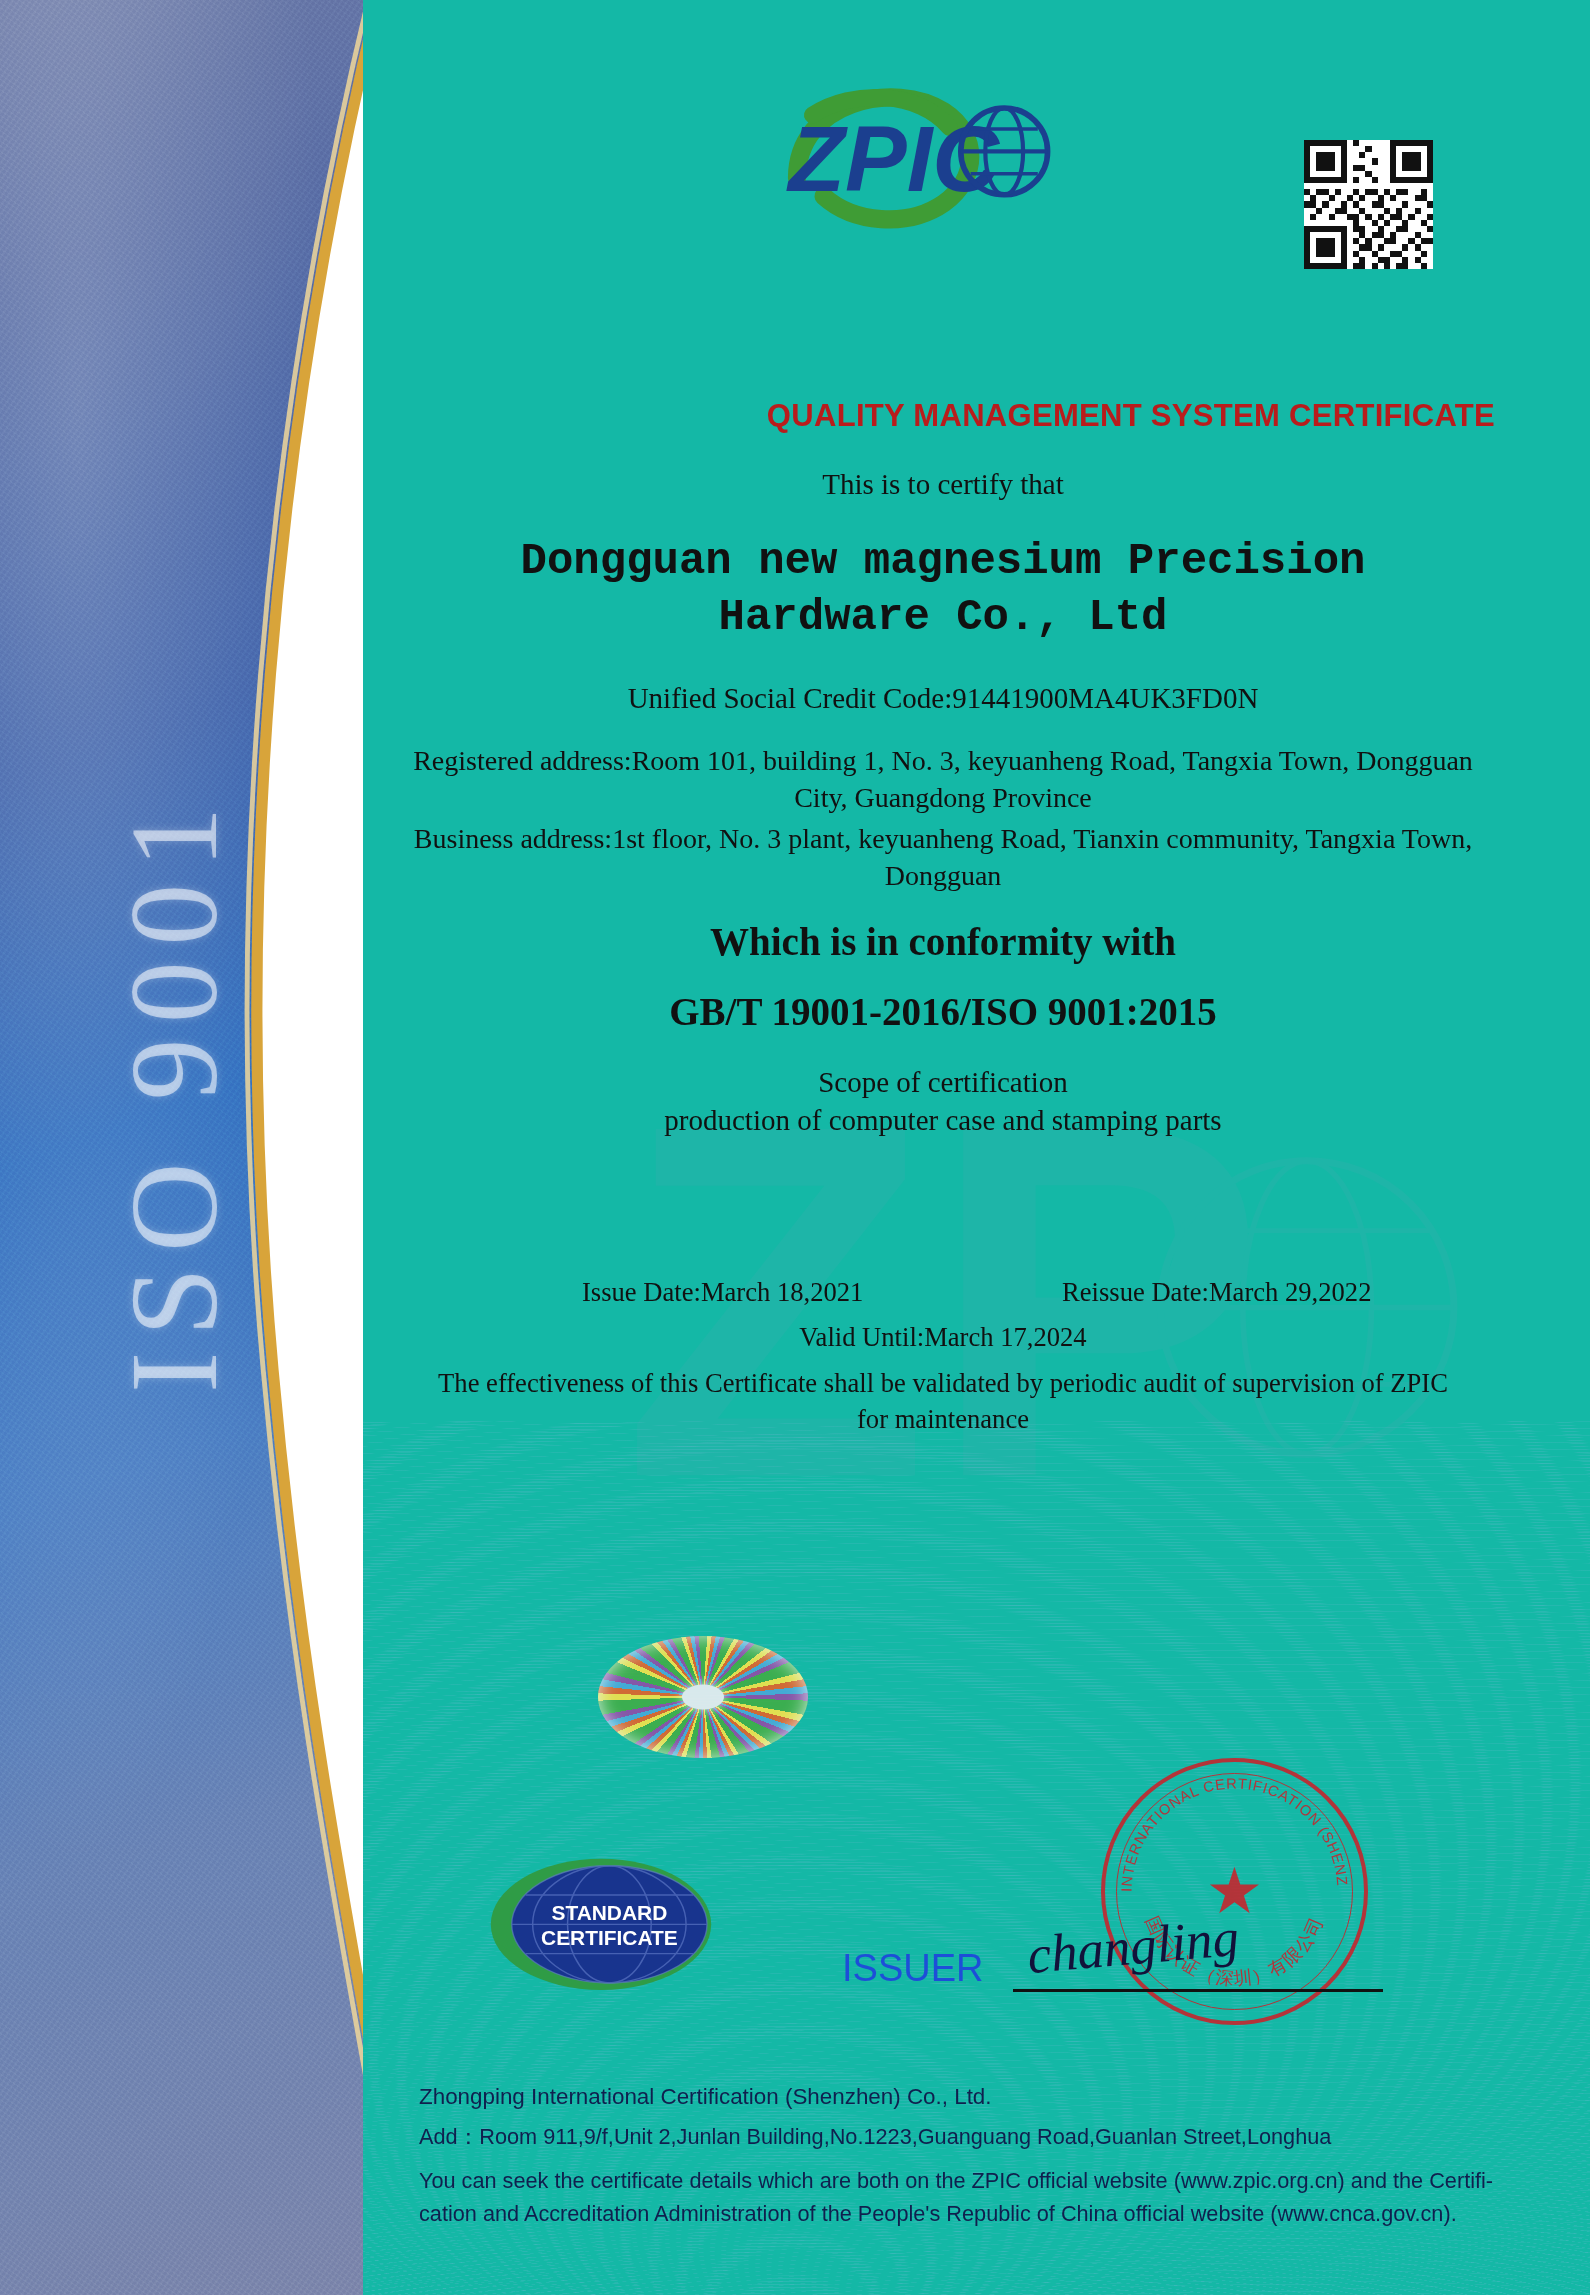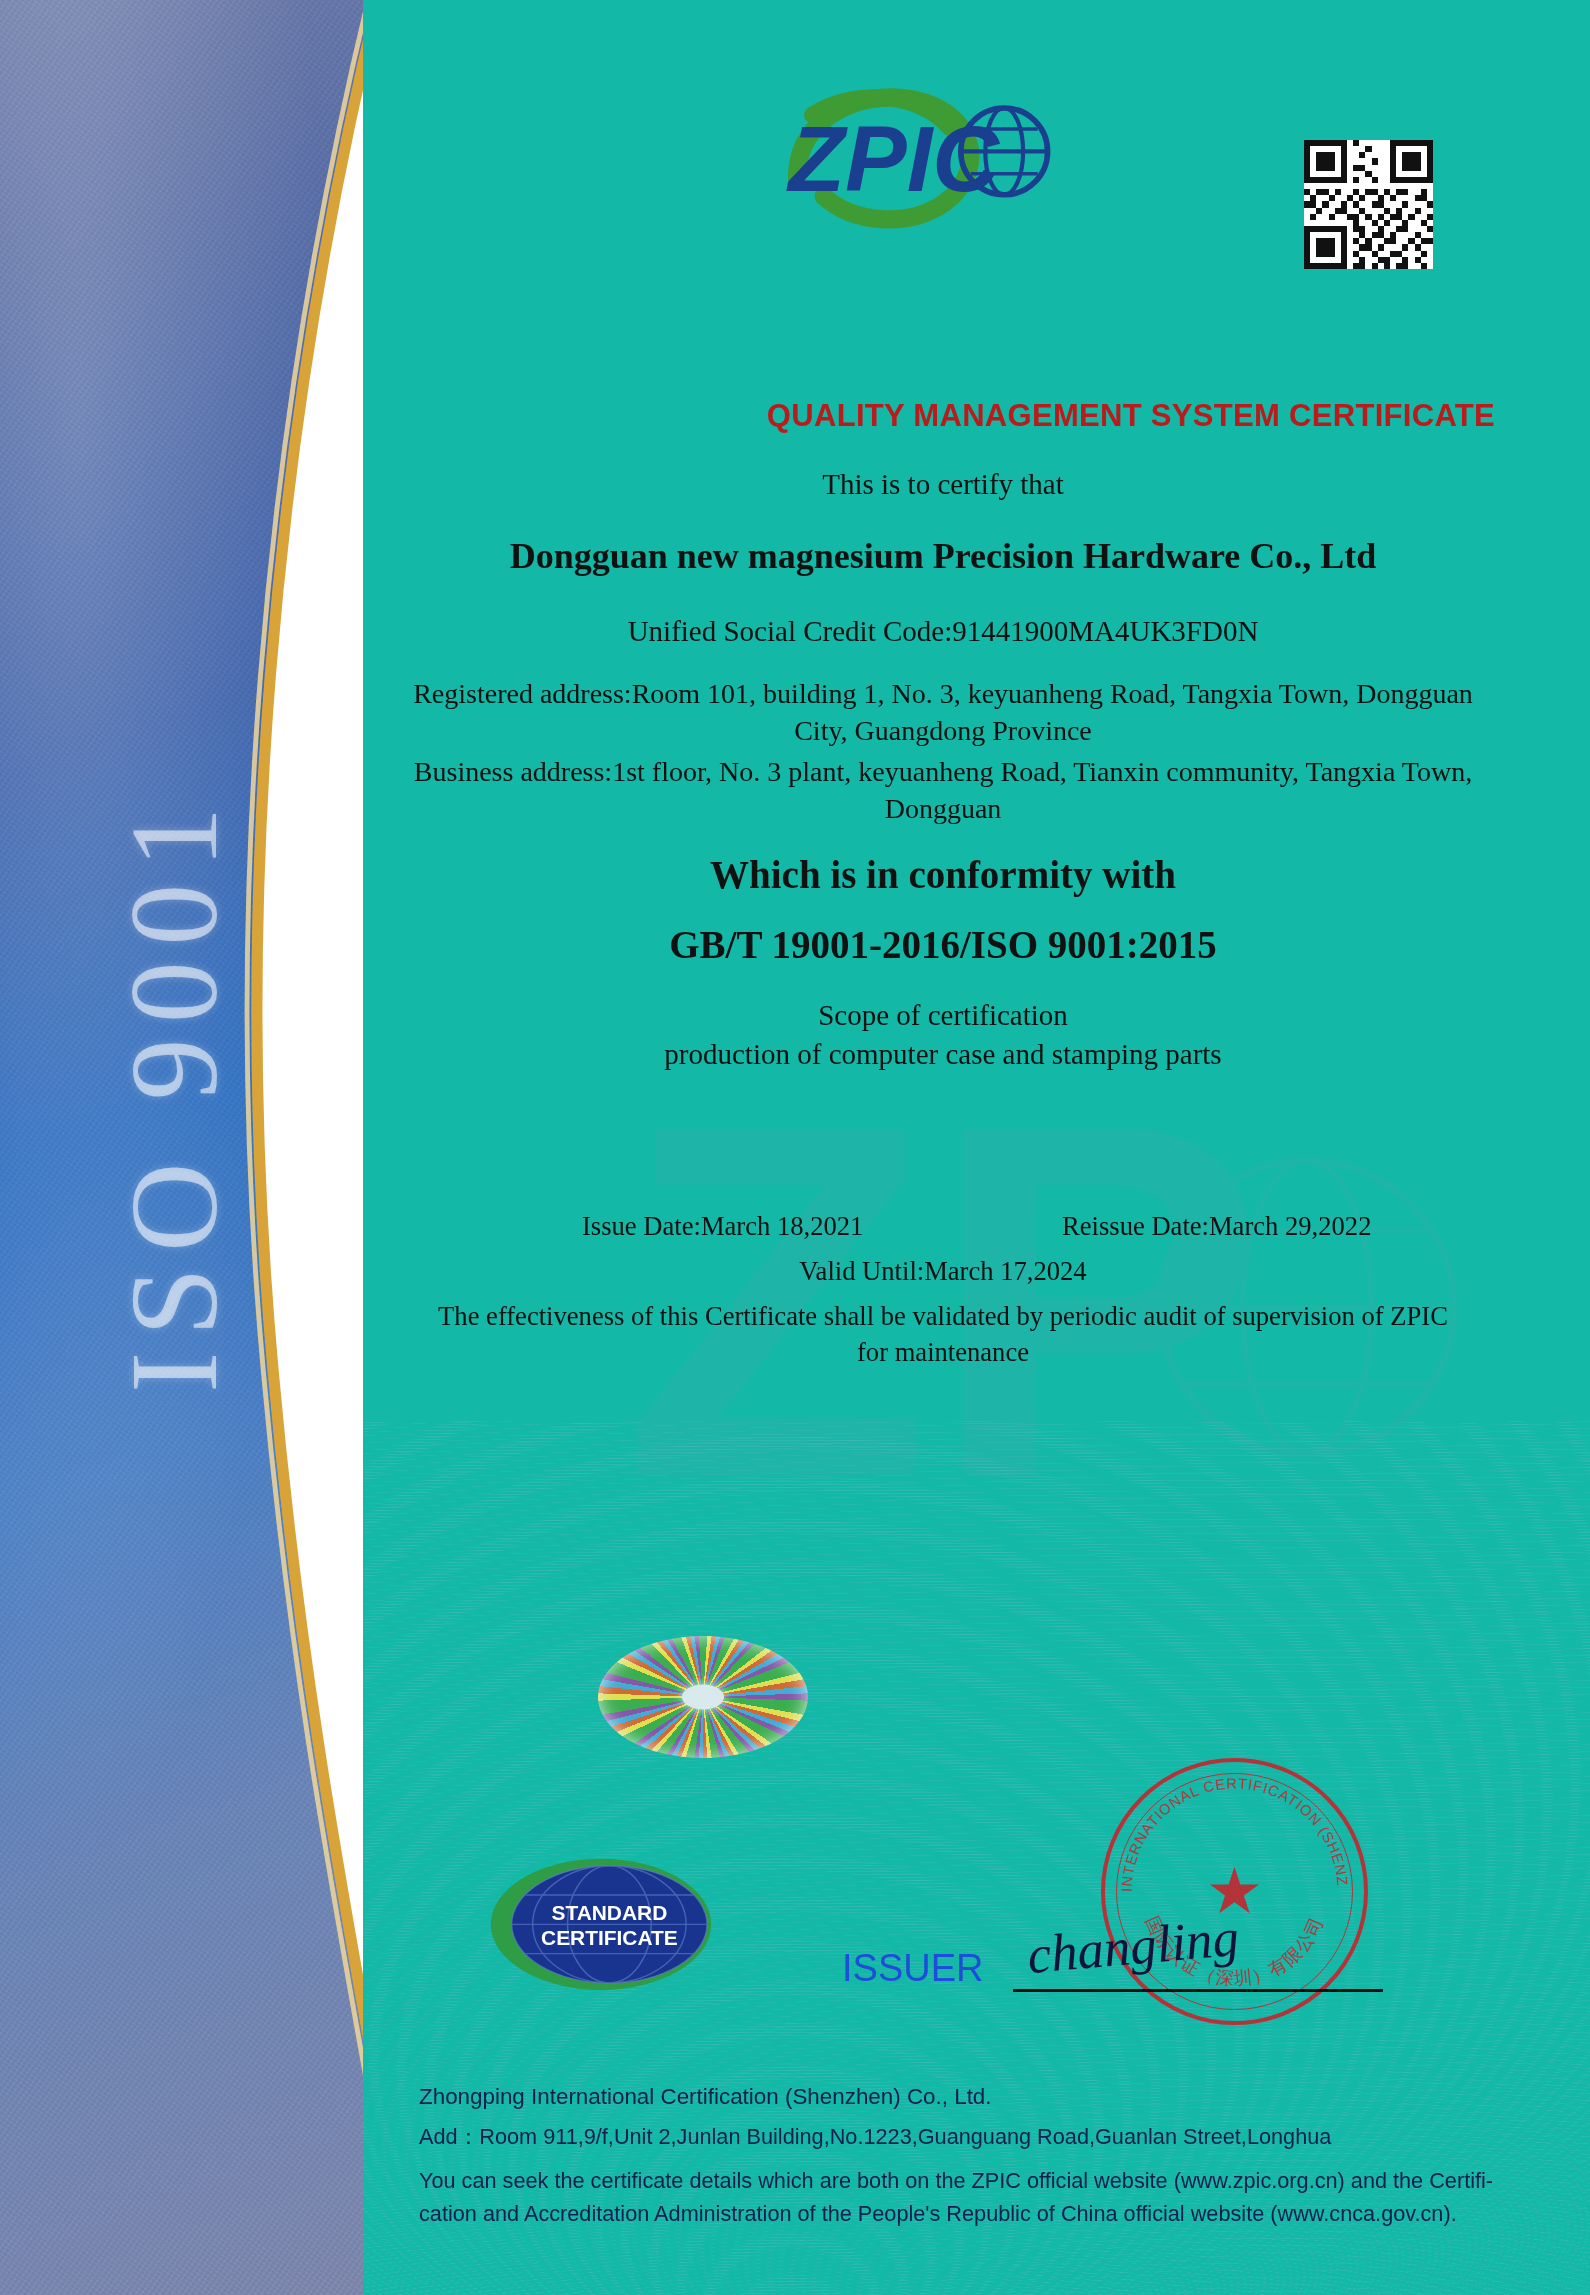--- a/index.html
+++ b/index.html
@@ -136,24 +136,25 @@
   .cert-no {
     font-size: 31px;
     margin: 0 0 34px 0;
   }
   .certify-line {
     font-size: 29px;
     margin: 0 0 32px 0;
   }
   .company {
     font-weight: bold;
-    font-size: 36px;
+    font-size: 44px;
     line-height: 1.28;
     margin: 16px auto 36px auto;
     width: 1021px;
+    font-family: Liberation Mono, monospace;
   }
   .credit-code {
     font-size: 29px;
     margin: 0 0 28px 0;
   }
   .address {
     font-size: 28px;
     line-height: 1.32;
     margin: 0 auto 4.2px auto;
     width: 1069px;

